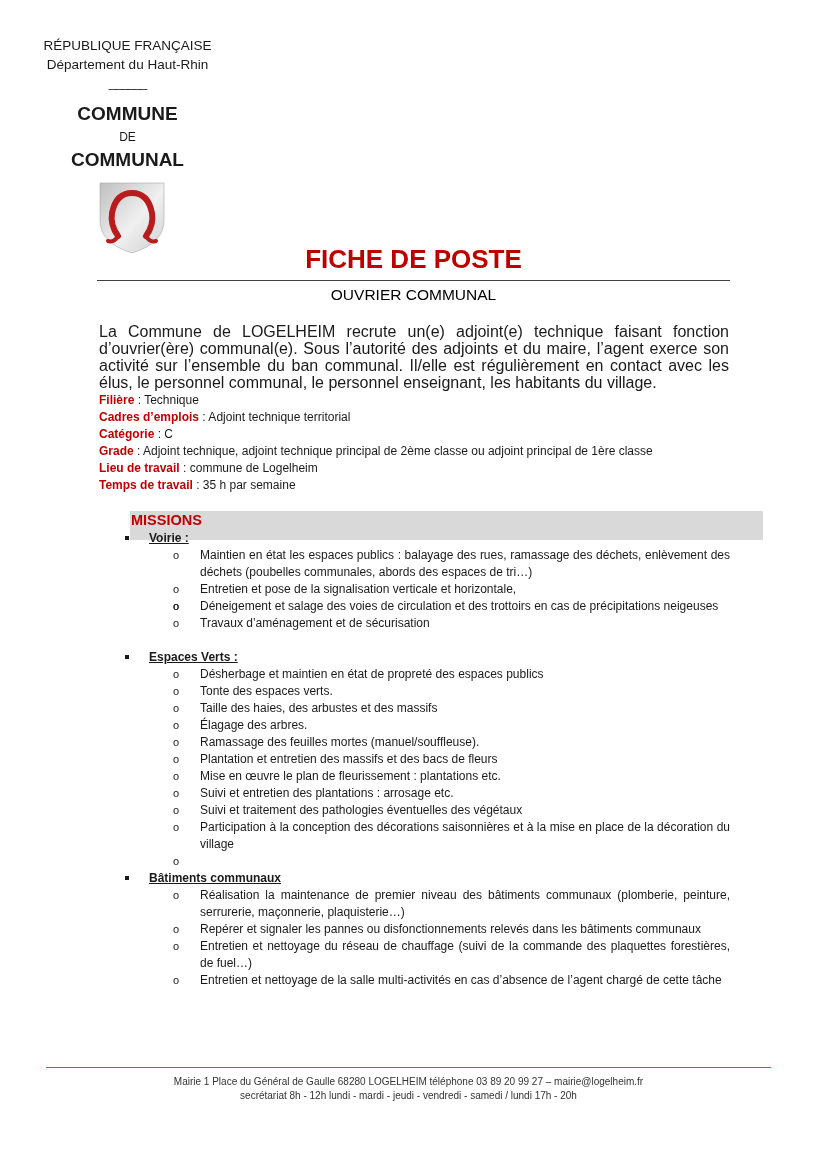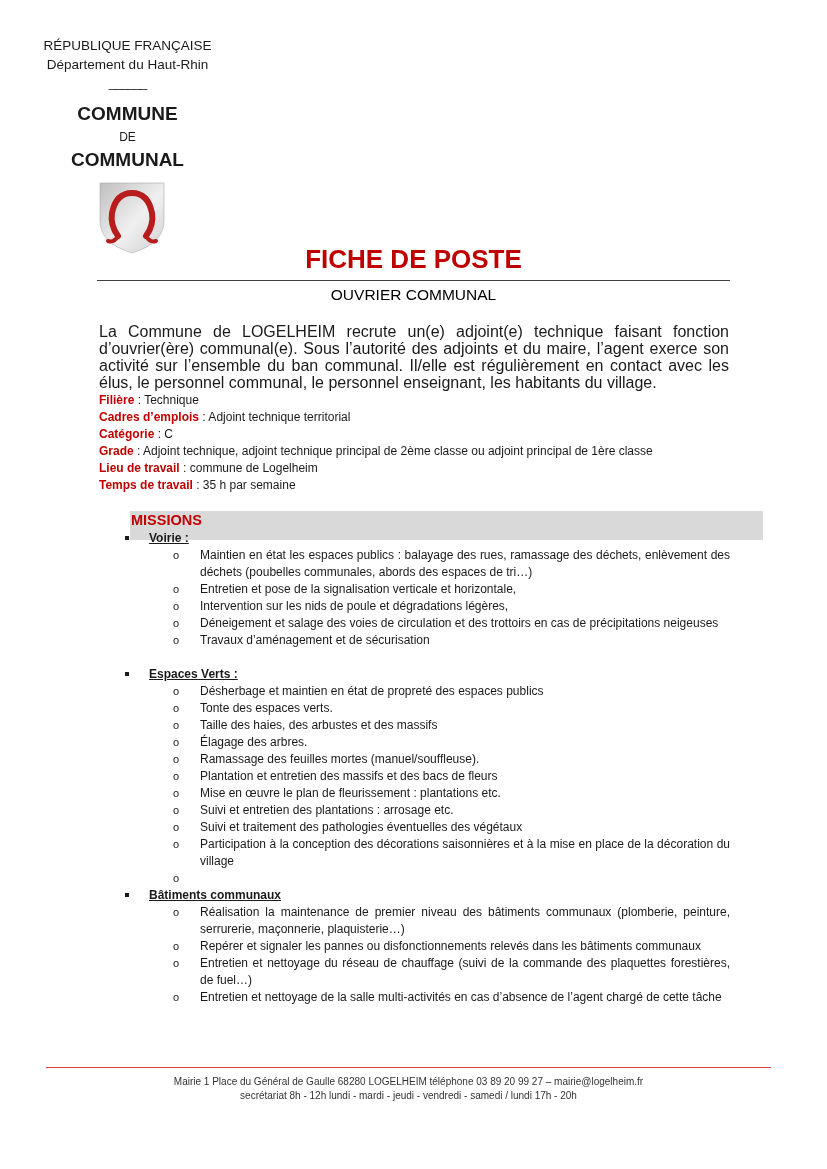--- a/index.html
+++ b/index.html
@@ -79,21 +79,21 @@
 
 <div class="abs missions-bar">
   <span>MISSIONS</span>
 </div>
 
 <div class="abs sections" id="sections">
     <div class="sec">
       <div class="sec-head"><span class="sq"></span><span class="txt">Voirie :</span></div>
       <div class="item"><span class="bul">o</span><span>Maintien en état les espaces publics : balayage des rues, ramassage des déchets, enlèvement des déchets (poubelles communales, abords des espaces de tri…)</span></div>
       <div class="item"><span class="bul">o</span><span>Entretien et pose de la signalisation verticale et horizontale,</span></div>
-      <div class="item"><span class="bul">o</span><span>Intervention sur les nids de poule et dégradations légères,</span></div>
+      <div class="item"><span class="bul">o</span></div>
       <div class="item"><span class="bul">o</span><span>Déneigement et salage des voies de circulation et des trottoirs en cas de précipitations neigeuses</span></div>
       <div class="item"><span class="bul">o</span><span>Travaux d’aménagement et de sécurisation</span></div>
     </div>
     <div class="sec">
       <div class="sec-head"><span class="sq"></span><span class="txt">Espaces Verts :</span></div>
       <div class="item"><span class="bul">o</span><span>Désherbage et maintien en état de propreté des espaces publics</span></div>
       <div class="item"><span class="bul">o</span><span>Tonte des espaces verts.</span></div>
       <div class="item"><span class="bul">o</span><span>Taille des haies, des arbustes et des massifs</span></div>
       <div class="item"><span class="bul">o</span><span>Élagage des arbres.</span></div>
       <div class="item"><span class="bul">o</span><span>Ramassage des feuilles mortes (manuel/souffleuse).</span></div>

